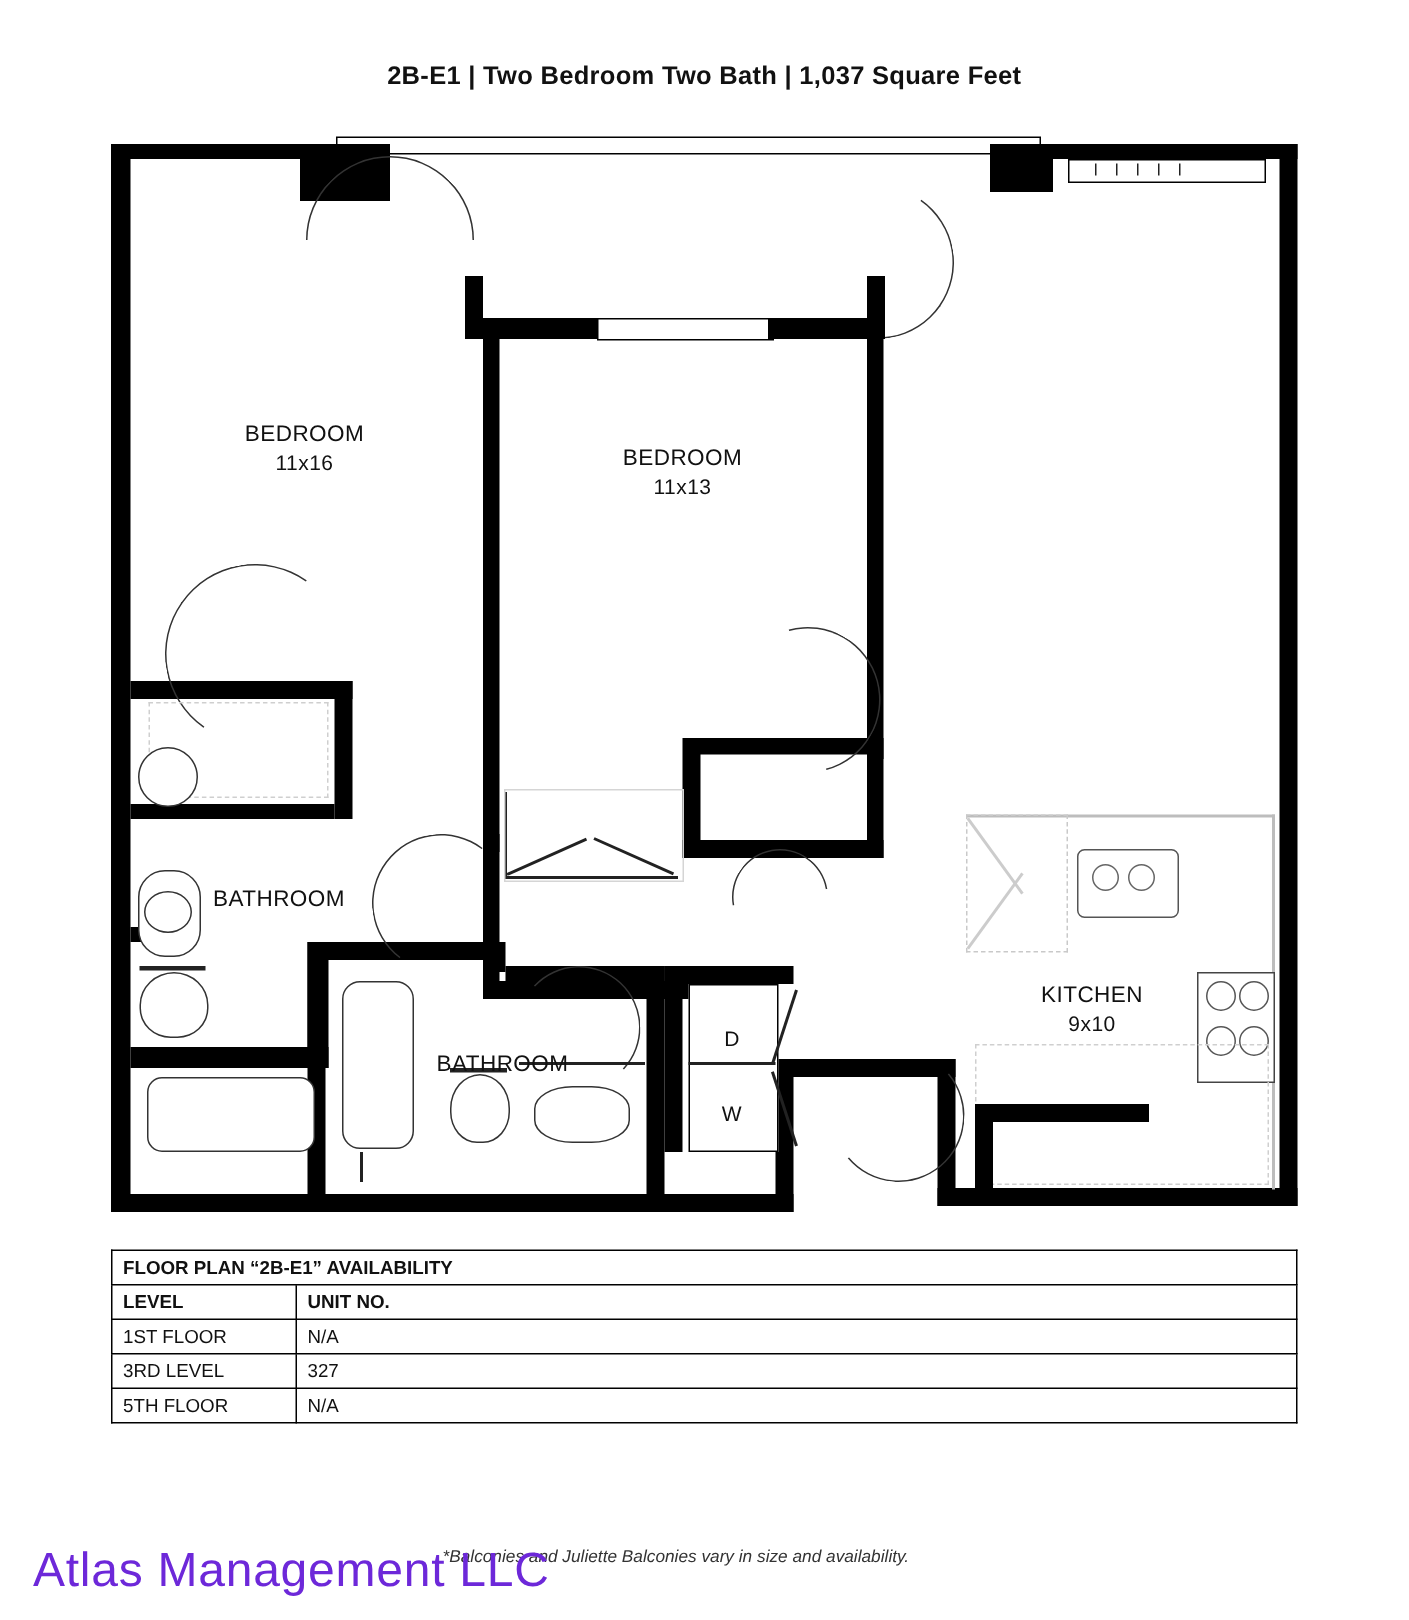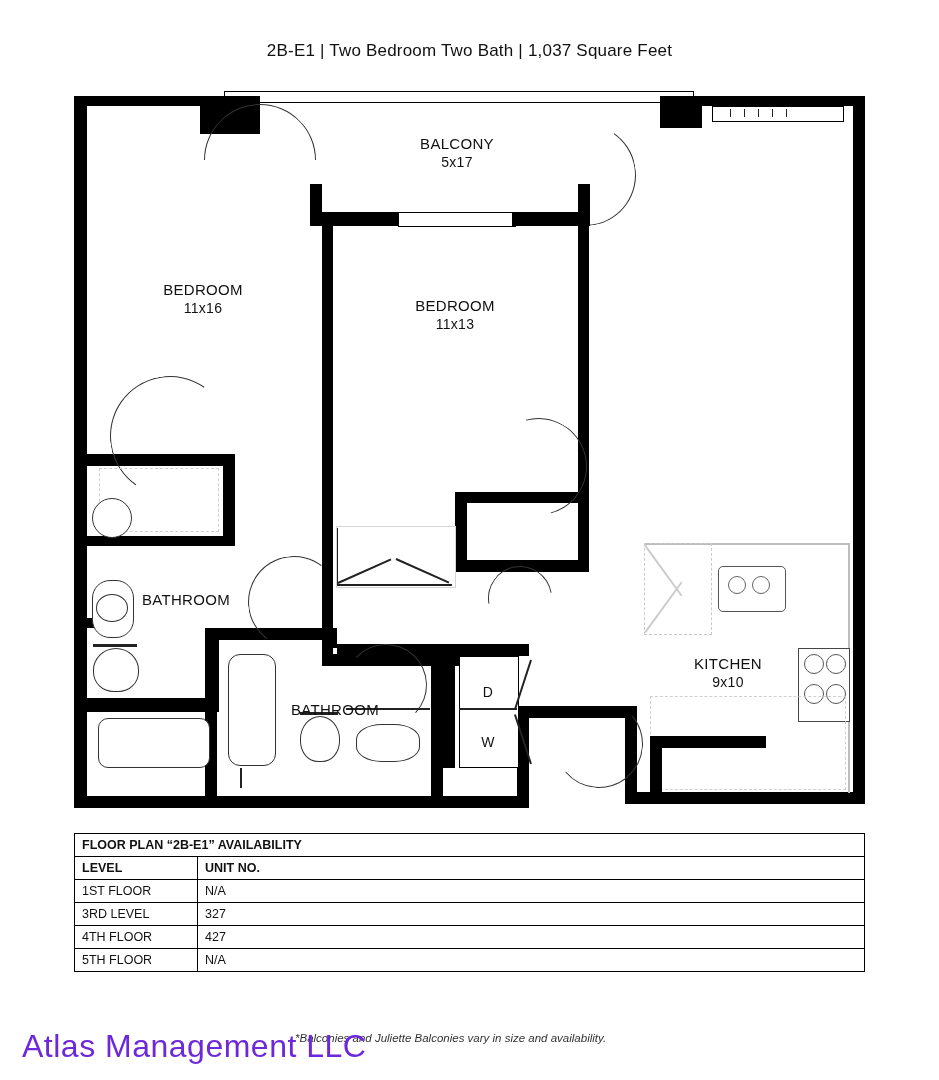--- a/index.html
+++ b/index.html
@@ -5,21 +5,21 @@
   html,body{margin:0;padding:0;}
   body{
     width:939px;height:1080px;background:#ffffff;
     font-family:"Liberation Sans", sans-serif;
     color:#111;position:relative;overflow:hidden;
   }
   .page{position:relative;width:939px;height:1080px;}
 
   .title{
     position:absolute;top:41px;left:0;width:939px;text-align:center;
-    font-size:17px;font-weight:normal;letter-spacing:.2px;
+    font-size:17px;font-weight:bold;letter-spacing:.2px;
   }
 
   
   .plan{position:absolute;left:0;top:88px;width:939px;height:730px;}
 
   .wall{position:absolute;background:#000;}
   .thin{position:absolute;background:#222;}
   .lbl{position:absolute;text-align:center;font-size:15px;line-height:19px;letter-spacing:.3px;}
   .lbl .d{font-size:14px;}
 
@@ -167,24 +167,20 @@
     <div class="grayline" style="left:848px;top:455px;width:2px;height:250px;"></div>
     <div class="fixture" style="left:798px;top:560px;width:50px;height:72px;border-color:#444;"></div>
     <div class="fixture r" style="left:804px;top:566px;width:18px;height:18px;border-color:#555;"></div>
     <div class="fixture r" style="left:826px;top:566px;width:18px;height:18px;border-color:#555;"></div>
     <div class="fixture r" style="left:804px;top:596px;width:18px;height:18px;border-color:#555;"></div>
     <div class="fixture r" style="left:826px;top:596px;width:18px;height:18px;border-color:#555;"></div>
     <div class="dash" style="left:650px;top:608px;width:194px;height:92px;border-color:#cfcfcf;"></div>
     <div class="wall" style="left:650px;top:660px;width:12px;height:48px;"></div>
     <div class="wall" style="left:650px;top:648px;width:116px;height:12px;"></div>
 
-    <div class="lbl" style="left:372px;top:46px;width:170px;">
-      <div>BALCONY</div>
-      <div class="d">5x17</div>
-    </div>
 
     <div class="lbl" style="left:118px;top:192px;width:170px;">
       <div>BEDROOM</div>
       <div class="d">11x16</div>
     </div>
 
     <div class="lbl" style="left:370px;top:208px;width:170px;">
       <div>BEDROOM</div>
       <div class="d">11x13</div>
     </div>
@@ -215,24 +211,20 @@
       </tr>
       <tr class="datarow">
         <td class="colA">1ST FLOOR</td>
         <td>N/A</td>
       </tr>
       <tr class="datarow">
         <td class="colA">3RD LEVEL</td>
         <td>327</td>
       </tr>
       <tr class="datarow">
-        <td class="colA">4TH FLOOR</td>
-        <td>427</td>
-      </tr>
-      <tr class="datarow">
         <td class="colA">5TH FLOOR</td>
         <td>N/A</td>
       </tr>
     </tbody>
   </table>
 
   <div class="footnote">*Balconies and Juliette Balconies vary in size and availability.</div>
   <div class="watermark">Atlas Management LLC</div>
 </div>
 

